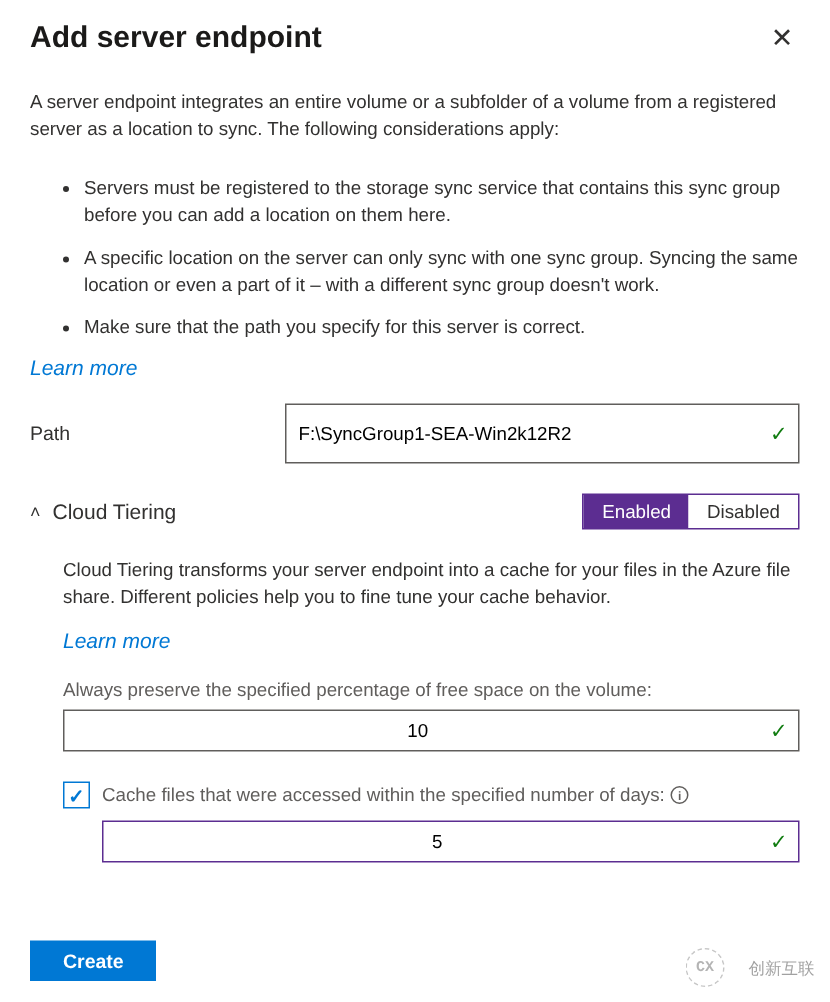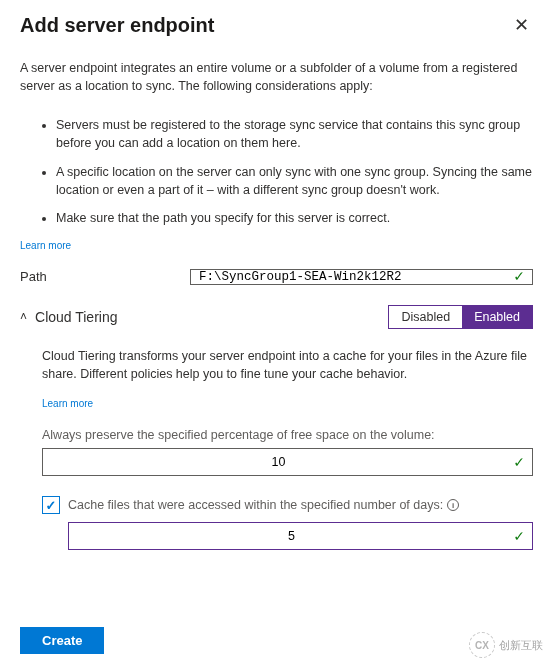--- a/index.html
+++ b/index.html
@@ -49,23 +49,24 @@
     margin-bottom: 10px;
   }
   ul.bullets li {
     font-size: 12.5px;
     line-height: 1.45;
     margin-bottom: 10px;
     color: #323130;
   }
   .link {
     color: #0078d4;
-    font-size: 10px;
+    font-size: 14px;
     cursor: pointer;
     display: inline-block;
+    font-style: italic;
   }
   .form-row {
     display: flex;
     align-items: center;
     margin-top: 16px;
   }
   .form-label {
     width: 170px;
     font-size: 13px;
     color: #323130;
@@ -89,26 +90,26 @@
     position: absolute;
     right: 8px;
     top: 50%;
     transform: translateY(-50%);
     pointer-events: none;
     font-size: 11px;
     color: #323130;
   }
   .text-input {
     width: 100%;
-    height: 16px;
+    height: 40px;
     border: 1px solid #605e5c;
     padding: 0 28px 0 8px;
     font-size: 12.5px;
     background: #fff;
-    font-family: Liberation Mono, monospace;
+    font-family: Liberation Sans, sans-serif;
   }
   .check-mark {
     position: absolute;
     right: 8px;
     top: 50%;
     transform: translateY(-50%);
     color: #107c10;
     font-size: 14px;
     pointer-events: none;
   }
@@ -254,24 +255,25 @@
     font-size: 13px;
     padding: 6px 18px;
     cursor: pointer;
   }
   .watermark {
     position: absolute;
     bottom: 10px;
     right: 10px;
     display: flex;
     align-items: center;
-    gap: 4px;
+    gap: 16px;
     opacity: 0.55;
     font-size: 11px;
     color: #555;
+    font-family: Liberation Mono, monospace;
   }
   .watermark-logo {
     width: 26px;
     height: 26px;
     border: 1px dashed #999;
     border-radius: 50%;
     display: flex;
     align-items: center;
     justify-content: center;
     font-size: 10px;
@@ -310,22 +312,22 @@
     </div>
   </div>
 
   <div class="section-divider">
     <div class="section-header">
       <div class="section-title-wrap">
         <span class="expand-icon">˄</span>
         <span class="section-title">Cloud Tiering</span>
       </div>
       <div class="toggle-group">
+        <button class="toggle-btn active">Enabled</button>
         <button class="toggle-btn">Disabled</button>
-        <button class="toggle-btn active">Enabled</button>
       </div>
     </div>
 
     <div class="section-body">
       <p class="section-desc">Cloud Tiering transforms your server endpoint into a cache for your files in the Azure file share. Different policies help you to fine tune your cache behavior.</p>
       <a class="link">Learn more</a>
 
       <div class="field-block">
         <div class="field-label">Always preserve the specified percentage of free space on the volume:</div>
         <div class="full-input-wrap">

